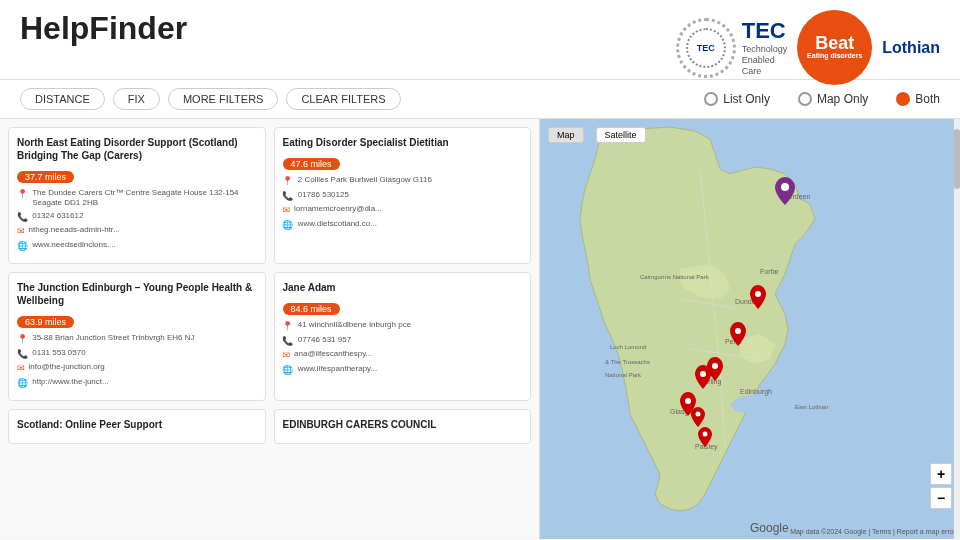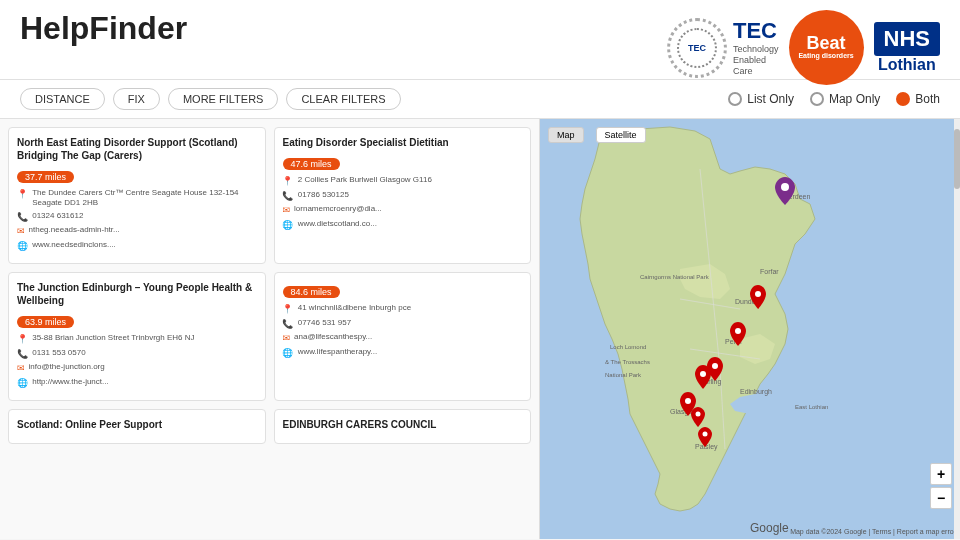--- a/index.html
+++ b/index.html
@@ -143,21 +143,21 @@
       border: 1px solid #ccc;
       border-radius: 20px;
       padding: 4px 14px;
       font-size: 11px;
       color: #333;
       background: #fff;
       cursor: pointer;
     }
     .filter-right {
       display: flex;
-      gap: 16px;
+      gap: 28px;
       align-items: center;
       font-size: 12px;
       color: #333;
     }
     .radio-group {
       display: flex;
       align-items: center;
       gap: 5px;
     }
     .radio-circle {
@@ -353,23 +353,20 @@
         <span class="tec-sub-text">Care</span>
       </div>
     </div>
 
     <div class="beat-logo">
       <span class="beat-main">Beat</span>
       <span class="beat-sub">Eating disorders</span>
     </div>
 
     <div class="nhs-logo">
-      <div class="nhs-box">
-        <span>NHS</span>
-      </div>
       <span class="nhs-lothian">Lothian</span>
     </div>
   </div>
 </div>
 
 <div class="filter-bar">
   <div class="filter-left">
     <button class="filter-btn">DISTANCE</button>
     <button class="filter-btn">FIX</button>
     <button class="filter-btn">MORE FILTERS</button>
@@ -462,20 +459,21 @@
         <div class="card-detail">
           <span class="card-icon">✉</span>
           <span>info@the-junction.org</span>
         </div>
         <div class="card-detail">
           <span class="card-icon">🌐</span>
           <span>http://www.the-junct...</span>
         </div>
       </div>
       <div class="result-card-inner">
+        <div class="card-title">Jane Adam</div>
         <div class="distance-badge">84.6 miles</div>
         <div class="card-detail">
           <span class="card-icon">📍</span>
           <span>41
 wlnchnll&amp;dlbene
 Inburgh
 pce</span>
         </div>
         <div class="card-detail">
           <span class="card-icon">📞</span>

